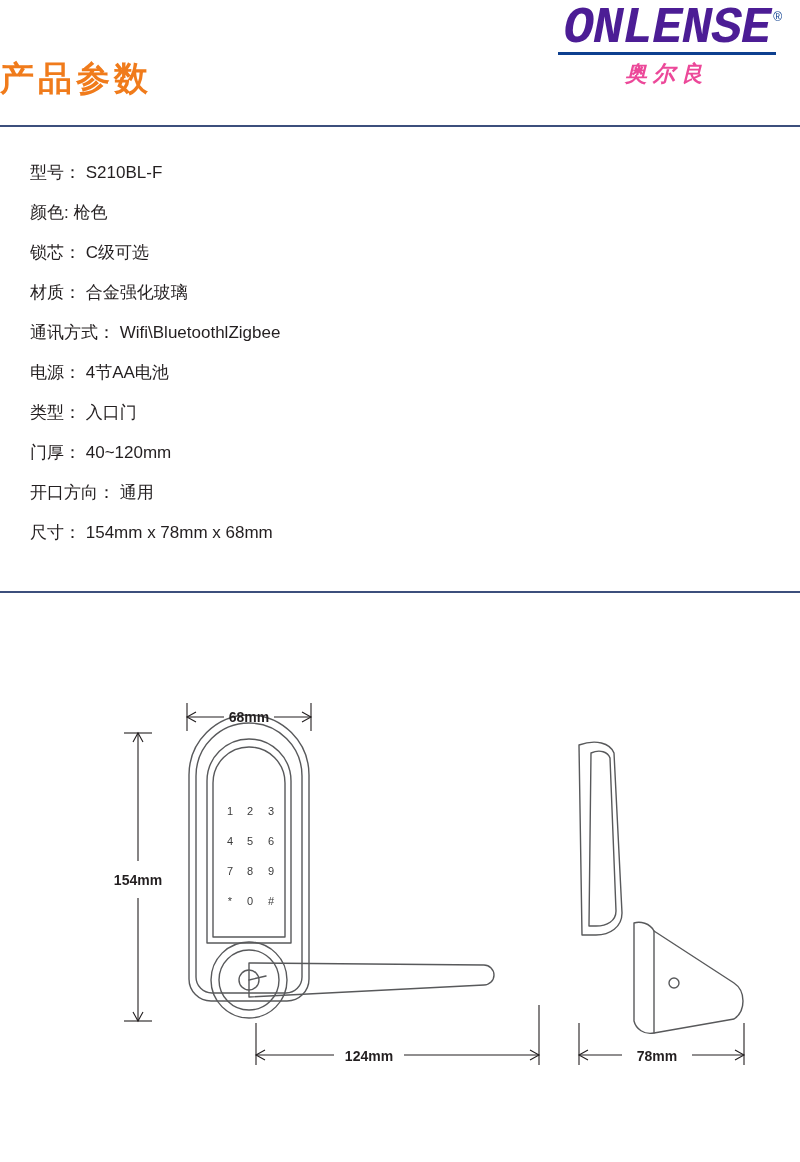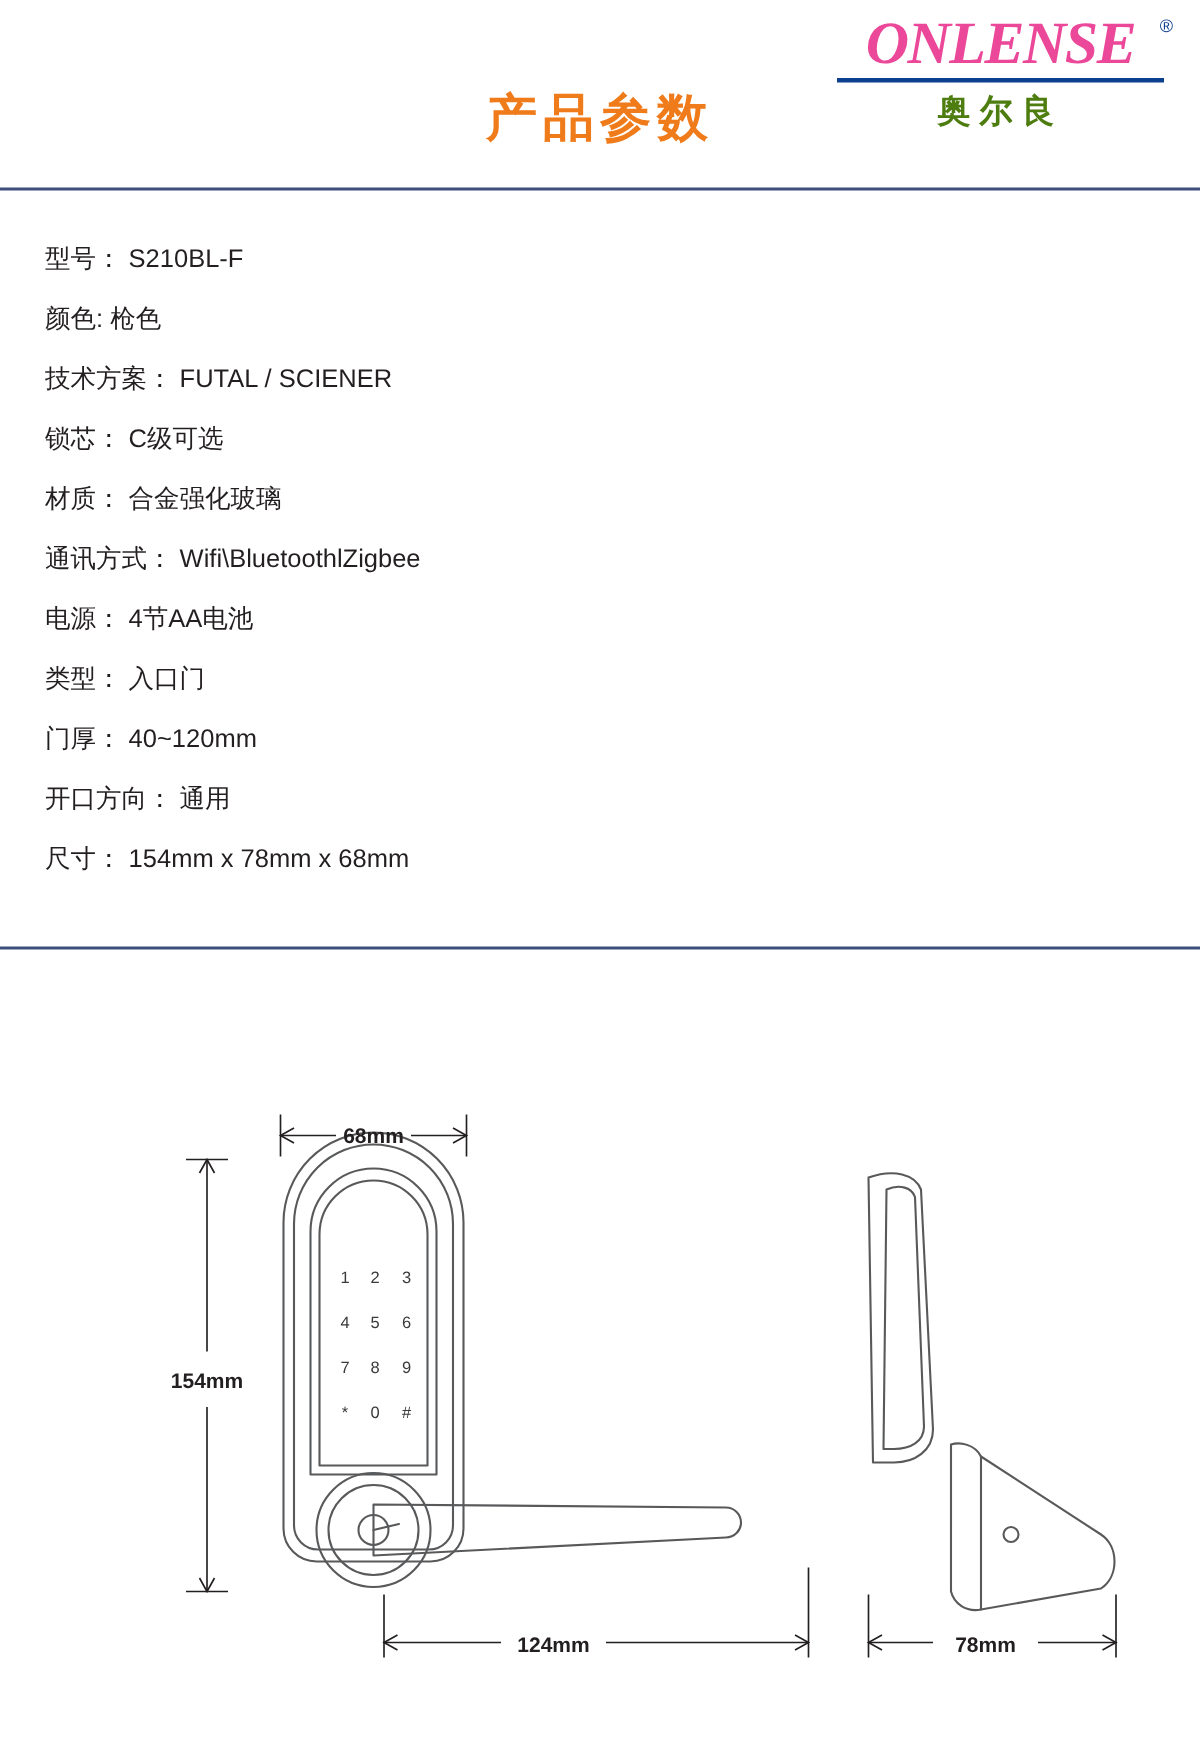--- a/index.html
+++ b/index.html
@@ -19,61 +19,61 @@
   
   .header {
     position: relative;
     height: 125px;
   }
   .page-title {
     position: absolute;
     left: 0;
     right: 0;
     top: 56px;
-    text-align: center;
     font-size: 34px;
     font-weight: bold;
     letter-spacing: 4px;
     color: #f07b1b;
     font-family: "DejaVu Sans", "Liberation Sans", sans-serif;
   }
   .brand {
     position: absolute;
     right: 18px;
     top: 8px;
     width: 230px;
     text-align: center;
   }
   .brand-name {
-    font-size: 40px;
+    font-size: 51px;
     font-weight: bold;
     font-style: italic;
     letter-spacing: -1px;
-    color: #ec4899;
+    color: #4c1d95;
     line-height: 42px;
-    font-family: Liberation Serif, serif;
+    font-family: Liberation Mono, monospace;
   }
   .brand-reg {
     position: absolute;
     right: 0px;
     top: 2px;
     font-size: 12px;
     color: #0d3f8f;
   }
   .brand-underline {
     height: 3px;
     background: #0d3f8f;
     margin: 2px 6px 4px 6px;
   }
   .brand-cn {
     font-size: 22px;
     font-weight: bold;
     letter-spacing: 6px;
-    color: #4d7c0f;
+    color: #ec4899;
     font-family: "DejaVu Sans", "Liberation Sans", sans-serif;
+    font-style: italic;
   }
 
   .rule {
     height: 2px;
     background: #3c4f7c;
     margin: 0 0 0 0;
   }
   .rule.top { margin-top: 0; }
   .rule.bottom { margin-top: 0; }
 
@@ -136,24 +136,20 @@
 <div class="specs">
   <div class="spec-row">
     <span class="spec-label">型号：</span>
     <span class="spec-value">S210BL-F</span>
   </div>
   <div class="spec-row">
     <span class="spec-label">颜色:</span>
     <span class="spec-value">枪色</span>
   </div>
   <div class="spec-row">
-    <span class="spec-label">技术方案：</span>
-    <span class="spec-value">FUTAL / SCIENER</span>
-  </div>
-  <div class="spec-row">
     <span class="spec-label">锁芯：</span>
     <span class="spec-value">C级可选</span>
   </div>
   <div class="spec-row">
     <span class="spec-label">材质：</span>
     <span class="spec-value">合金强化玻璃</span>
   </div>
   <div class="spec-row">
     <span class="spec-label">通讯方式：</span>
     <span class="spec-value">Wifi\BluetoothlZigbee</span>

